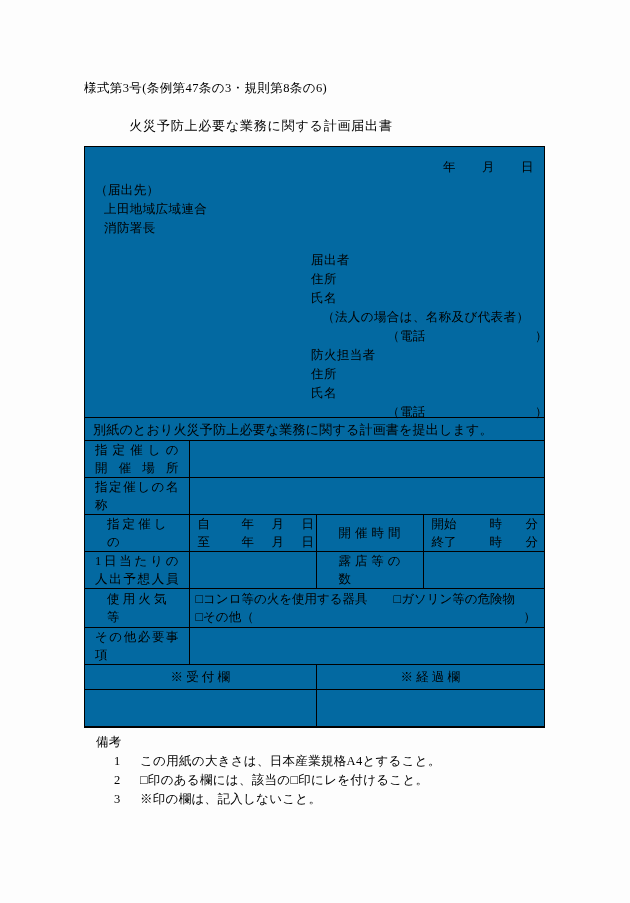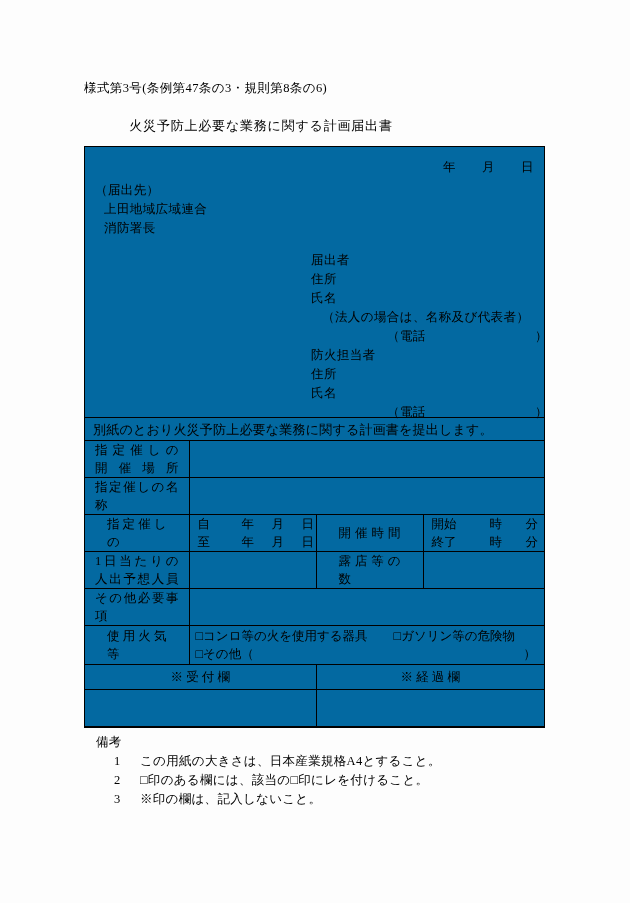--- a/index.html
+++ b/index.html
@@ -295,37 +295,37 @@
           </td>
           <td class="cell-pad" style="height:36px"></td>
           <td>
             <span class="spread2">露店等の数</span>
           </td>
           <td class="row-outer-r cell-pad"></td>
         </tr>
 
         <tr>
           <td class="row-outer-l">
-            <span class="spread">その他必要事項</span>
-          </td>
-          <td class="row-outer-r cell-pad" colspan="3" style="height:32px"></td>
-        </tr>
-
-        <tr>
-          <td class="row-outer-l">
             <span class="spread2">使用火気等</span>
           </td>
           <td class="row-outer-r" colspan="3" style="height:38px">
             <div class="fire-line">
               <span>□コンロ等の火を使用する器具</span><span class="spacer"></span><span>□ガソリン等の危険物</span>
             </div>
             <div class="fire-line">
               <span>□その他（</span><span class="fire-other-close">）</span>
             </div>
           </td>
+        </tr>
+
+        <tr>
+          <td class="row-outer-l">
+            <span class="spread">その他必要事項</span>
+          </td>
+          <td class="row-outer-r cell-pad" colspan="3" style="height:32px"></td>
         </tr>
 
         <tr>
           <td class="row-outer-l" colspan="2">
             <div class="recv-head">※ 受 付 欄</div>
           </td>
           <td class="row-outer-r" colspan="2">
             <div class="recv-head">※ 経 過 欄</div>
           </td>
         </tr>

